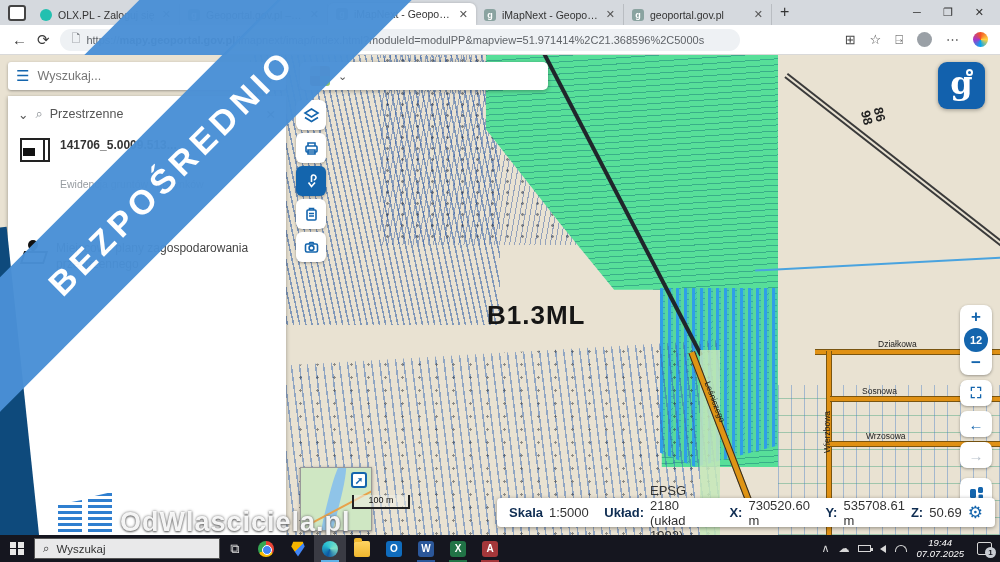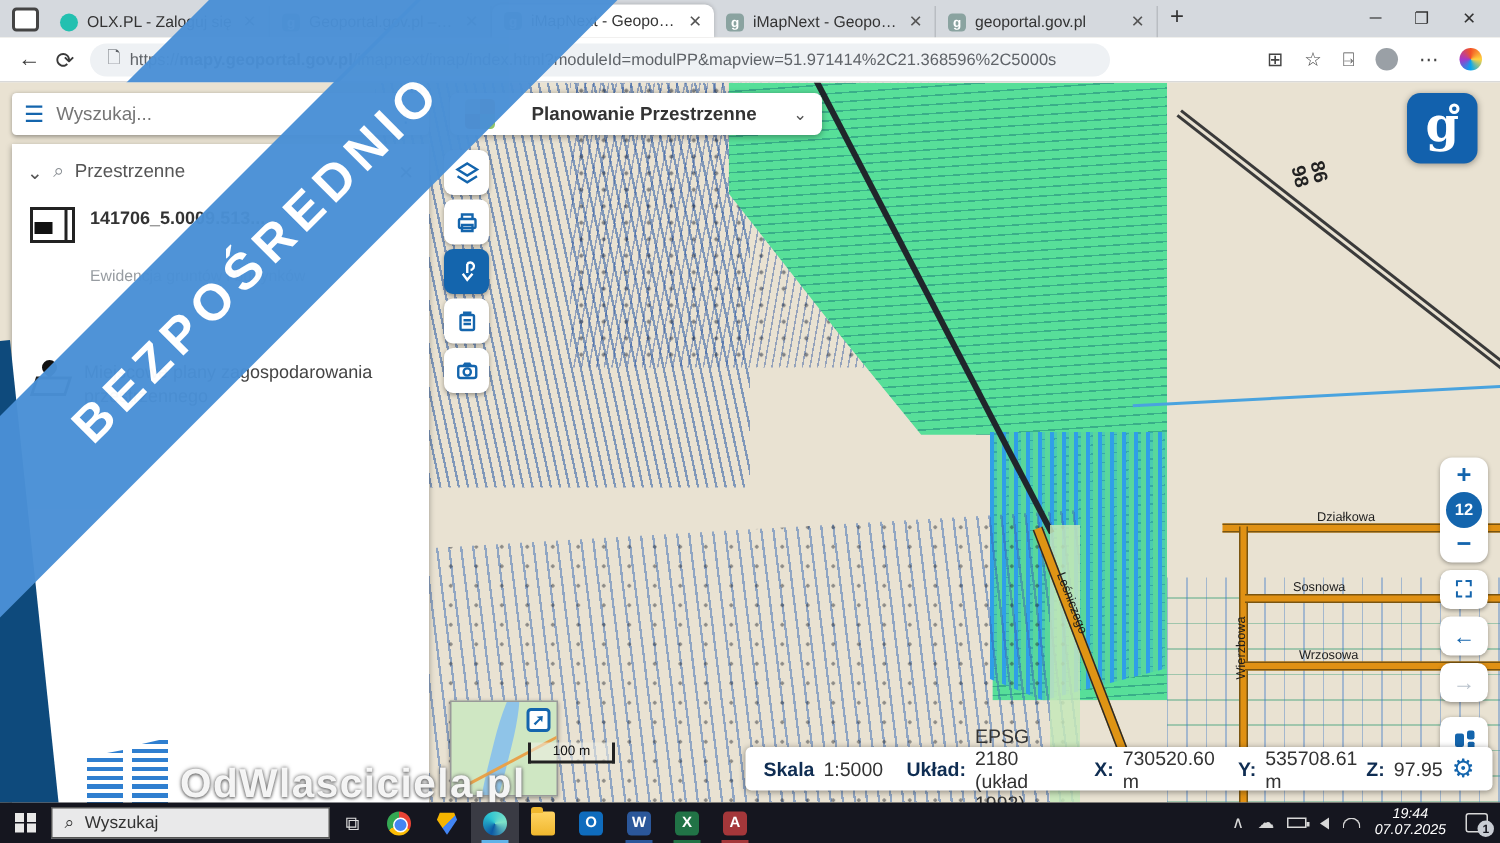--- a/index.html
+++ b/index.html
@@ -187,20 +187,21 @@
 
     <div class="abs street-h" style="left:815px; top:294px; width:185px;"></div>
     <div class="abs street-label" style="left:878px; top:284px;">Działkowa</div>
     <div class="abs street-v" style="left:826px; top:296px; height:184px;"></div>
     <div class="abs street-label vert" style="left:822px; top:398px;">Wierzbowa</div>
     <div class="abs street-h" style="left:830px; top:341px; width:170px;"></div>
     <div class="abs street-label" style="left:862px; top:331px;">Sosnowa</div>
     <div class="abs street-h" style="left:830px; top:386px; width:170px;"></div>
     <div class="abs street-label" style="left:866px; top:376px;">Wrzosowa</div>
 
+    <div class="abs zone-label" style="left:487px; top:245px; font-size:26px;">B1.3ML</div>
     <div class="abs parcelnum" style="left:866px; top:48px;">
       <div>86</div>
       <div>98</div>
     </div>
 
     <div class="abs minimap">
       <div class="mini-river"></div>
       <div class="mini-road"></div>
       <div class="mini-expand">➚</div>
     </div>
@@ -258,21 +259,20 @@
         <span class="copilot"></span>
       </div>
     </div>
     <div class="wmclip-top">
         <div class="band-top"></div>
       </div>
   </div>
 
   <div class="modulebar">
     <span class="modthumb"></span>
-    <span class="modlabel">Planowanie Przestrzenne</span>
     <span class="chev">⌄</span>
   </div>
 
   <div class="toolcol">
     <div class="toolbtn">
       <svg width="17" height="17" viewBox="0 0 17 17">
           <path d="M8.5 2 15 6 8.5 10 2 6z"></path>
           <path d="M2 10.5 8.5 14.5 15 10.5"></path>
         </svg>
     </div>
@@ -333,21 +333,21 @@
     <span class="sp"></span>
     <b>Układ:</b>
     <span>EPSG 2180 (układ 1992)</span>
     <span class="sp"></span>
     <b>X:</b>
     <span>730520.60 m</span>
     <span class="sp"></span>
     <b>Y:</b>
     <span>535708.61 m</span>
     <b>Z:</b>
-    <span>97.95</span>
+    <span>50.69</span>
     <span class="gear">⚙</span>
   </div>
 
   <div class="panel">
     <div class="searchrow">
       <span class="burger">☰</span>
       <input placeholder="Wyszukaj..." style="">
       <span class="mag">⌕</span>
       <span class="dots">⋮</span>
     </div>

